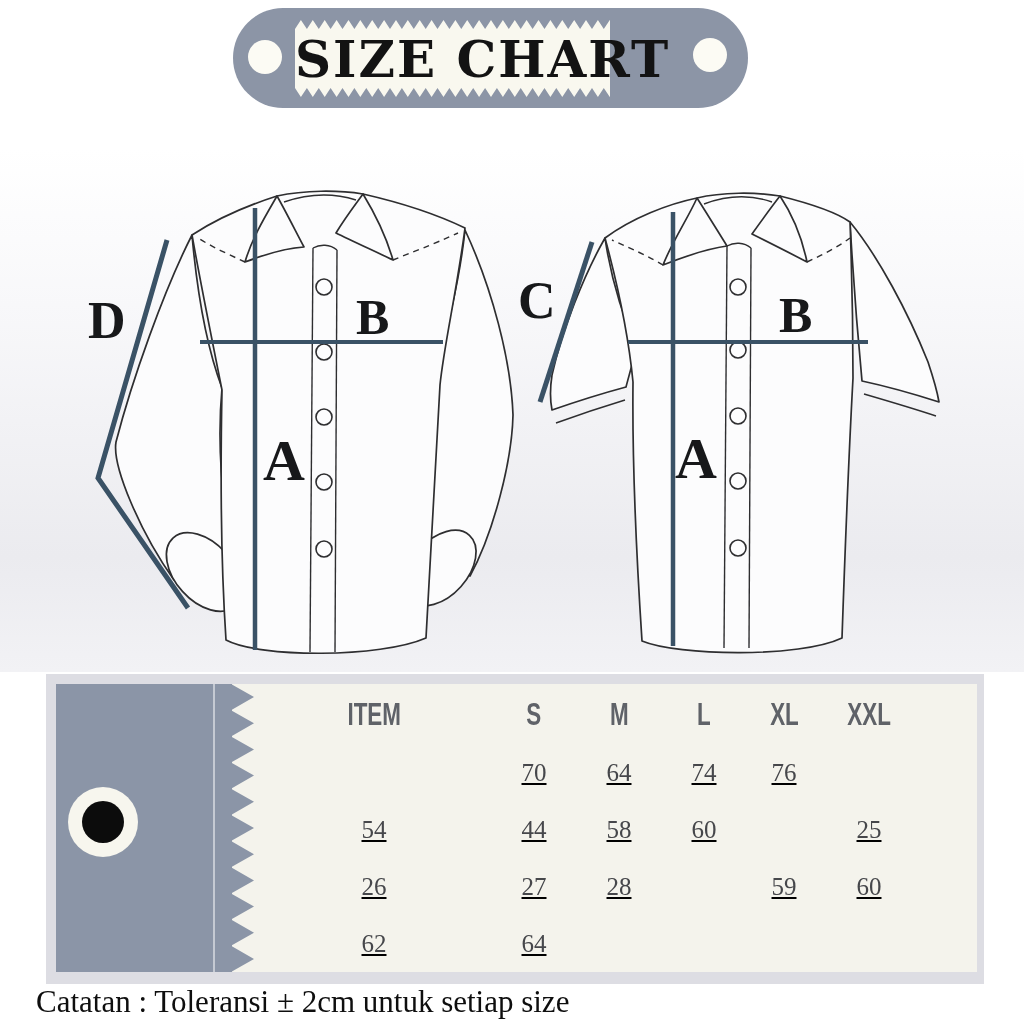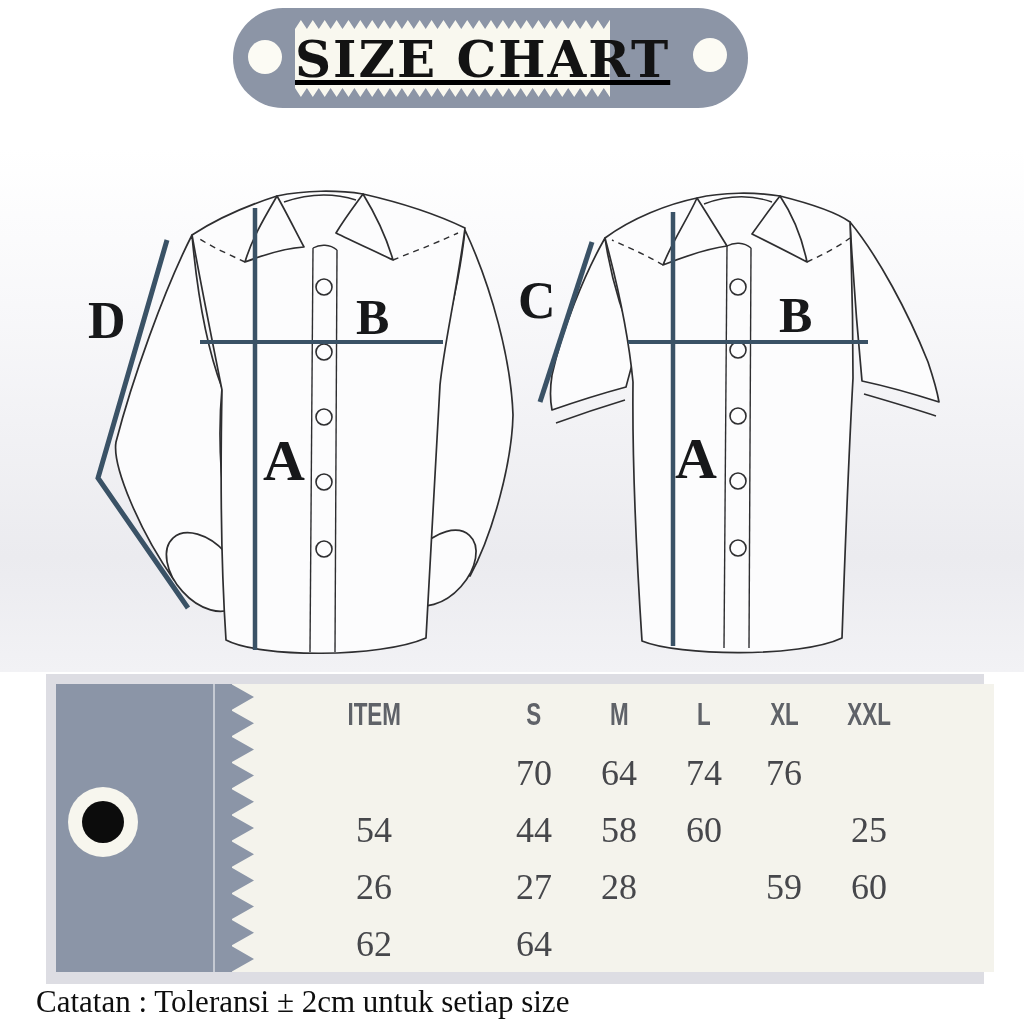--- a/index.html
+++ b/index.html
@@ -9,21 +9,21 @@
   
   .shirt-bg{position:absolute;left:0;top:148px;width:1024px;height:524px;
     background:linear-gradient(180deg,#ffffff 0%,#f8f8fa 30%,#ebebef 78%,#f2f2f5 100%);}
 
   
   .banner{position:absolute;left:233px;top:8px;width:515px;height:100px;
     background:#8c95a6;border-radius:50px;}
   .banner .hole{position:absolute;width:34px;height:34px;border-radius:50%;background:#fcfbf4;}
   .hole.left{left:15px;top:32px;}
   .hole.right{left:460px;top:30px;}
-  .banner-label{position:absolute;left:62px;top:12px;width:315px;height:77px;background:#f9f8ef;text-decoration:underline;}
+  .banner-label{position:absolute;left:62px;top:12px;width:315px;height:77px;background:#f9f8ef;}
   .banner-title{width:100%;height:77px;line-height:79px;text-align:center;
     font-family:"DejaVu Serif","Liberation Serif",serif;font-weight:bold;font-size:50px;
     letter-spacing:2px;color:#131313;white-space:nowrap;}
 
   
   .shirt-svg{position:absolute;}
   .shirt-svg.left{left:80px;top:160px;}
   .shirt-svg.right{left:500px;top:160px;}
   .mletter{font-family:"Liberation Serif","DejaVu Serif",serif;font-weight:bold;fill:#17181a;}
 
@@ -32,28 +32,28 @@
     background:#dddde3;box-sizing:border-box;padding:10px 14px 12px 10px;display:flex;}
   .tag{position:relative;width:176px;flex:none;background:#8b95a7;}
   .tag .fold{position:absolute;left:157px;top:0;bottom:0;width:2px;background:rgba(255,255,255,.5);}
   .eyelet-outer{position:absolute;left:12px;top:103px;width:70px;height:70px;border-radius:50%;background:#f7f6ee;}
   .eyelet-inner{position:absolute;left:14px;top:14px;width:42px;height:42px;border-radius:50%;background:#0c0c0c;}
   .zigzag{position:relative;width:22px;flex:none;background:#f4f3ec;}
   .zigzag svg{position:absolute;left:-1px;top:0;height:100%;}
 
   .table-area{flex:1;background:#f4f3ec;display:grid;
     grid-template-columns:240px 80px 90px 80px 80px 90px;
-    grid-template-rows:60px 57px 57px 57px;padding-right:80px;align-items:center;}
+    grid-template-rows:60px 57px 57px 57px;padding-right:63px;align-items:center;text-decoration:underline;}
   .hcell{text-align:center;color:#5f6268;font-size:32px;font-weight:bold;}
   .hcell .cnd, .lbl .cnd{display:inline-block;transform:scaleX(.70);transform-origin:center;white-space:nowrap;}
   .hcell.item .cnd{transform:scaleX(.70);}
   .lbl{text-align:left;padding-left:14px;color:#84868b;font-size:28px;font-weight:bold;}
   .lbl .cnd{transform-origin:left center;transform:scaleX(.72);}
   .lbl .tagletter{color:#ac7d45;}
-  .vcell{text-align:center;font-family:"Liberation Serif",serif;font-size:36px;color:#46474b;}
+  .vcell{text-align:center;font-family:"Liberation Serif",serif;font-size:25px;color:#46474b;}
 
   .note{position:absolute;left:36px;top:984px;font-family:"Liberation Serif",serif;
     font-size:31px;color:#0e0e0e;white-space:nowrap;}
 </style>
 </head>
 <body>
 
 <div id="stage">
 
   <div class="shirt-bg"></div>

